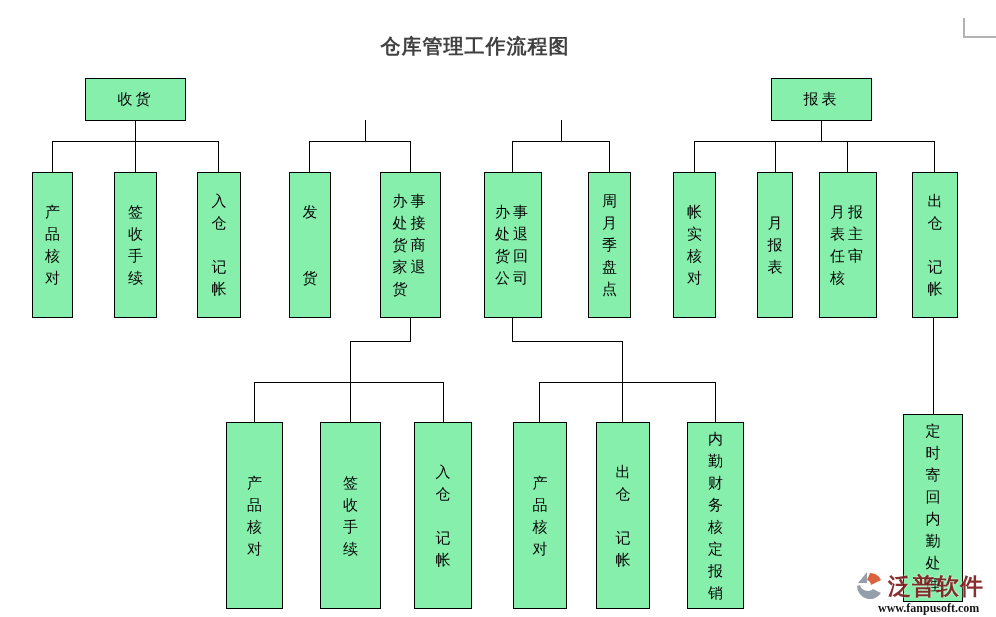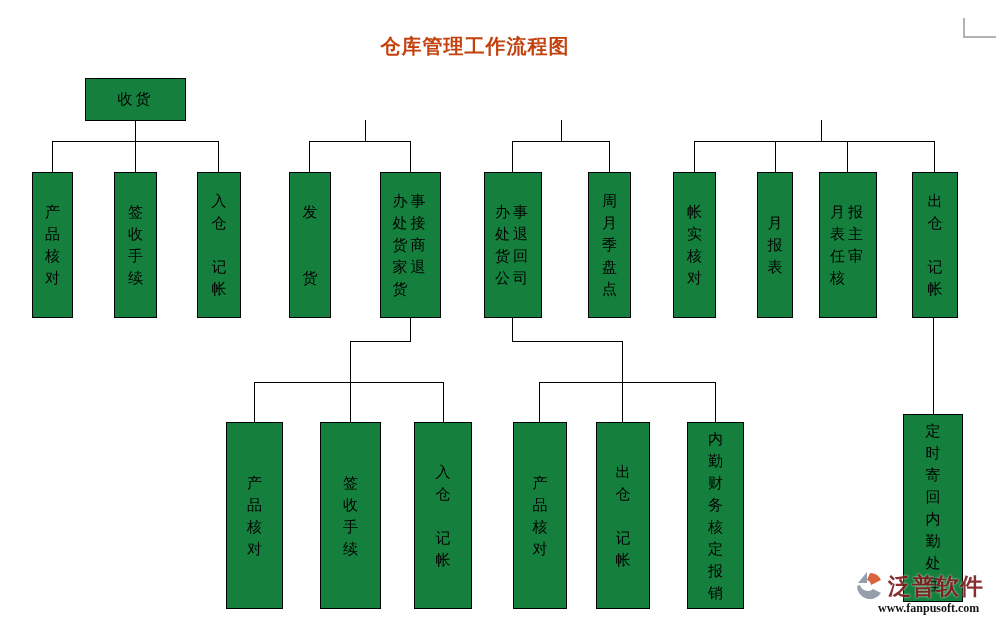--- a/index.html
+++ b/index.html
@@ -1,20 +1,20 @@
 <!DOCTYPE html>
 <html><head>
 <meta charset="utf-8">
 <style>
   html,body{margin:0;padding:0;background:#fff;}
   #canvas{position:relative;width:996px;height:617px;background:#ffffff;overflow:hidden;
           font-family:"Liberation Serif","DejaVu Serif",serif;color:#000;}
   .title{position:absolute;left:340px;top:33px;width:270px;text-align:center;
-         font-size:20px;font-weight:bold;color:#c2410c;letter-spacing:1px;}
-  .box{position:absolute;box-sizing:border-box;border:1px solid #000;background:#15803d;
+         font-size:20px;font-weight:bold;color:#404040;letter-spacing:1px;}
+  .box{position:absolute;box-sizing:border-box;border:1px solid #000;background:#86efac;
        display:flex;align-items:center;justify-content:center;overflow:hidden;}
   .l1{top:78px;height:43px;width:101px;}
   .l1 .label{font-size:15px;letter-spacing:3px;line-height:1;white-space:nowrap;}
   .l2{top:172px;height:146px;}
   .l3{top:422px;height:187px;}
   .vtext{white-space:pre-line;line-height:22px;font-size:15px;text-align:left;}
   .wide .vtext{letter-spacing:3px;}
   .ln-h{position:absolute;height:1px;background:#000;}
   .ln-v{position:absolute;width:1px;background:#000;}
   .corner-v{position:absolute;left:963px;top:18px;width:2px;height:20px;background:#b3b3b3;}
@@ -70,20 +70,23 @@
   <div class="ln-v" style="left:622px;top:341px;height:82px"></div>
   <div class="ln-h" style="left:539px;top:382px;width:177px"></div>
   <div class="ln-v" style="left:539px;top:382px;height:41px"></div>
   <div class="ln-v" style="left:715px;top:382px;height:41px"></div>
 
   <div class="ln-v" style="left:933px;top:317px;height:98px"></div>
 
   <div class="box l1" style="left:85px">
     <span class="label">收货</span>
     </div>
+  <div class="box l1" style="left:771px">
+    <span class="label">报表</span>
+    </div>
 
   <div class="box l2" style="left:32px;width:41px">
     <span class="vtext">产
 品
 核
 对</span>
     </div>
   <div class="box l2" style="left:114px;width:43px">
     <span class="vtext">签
 收

